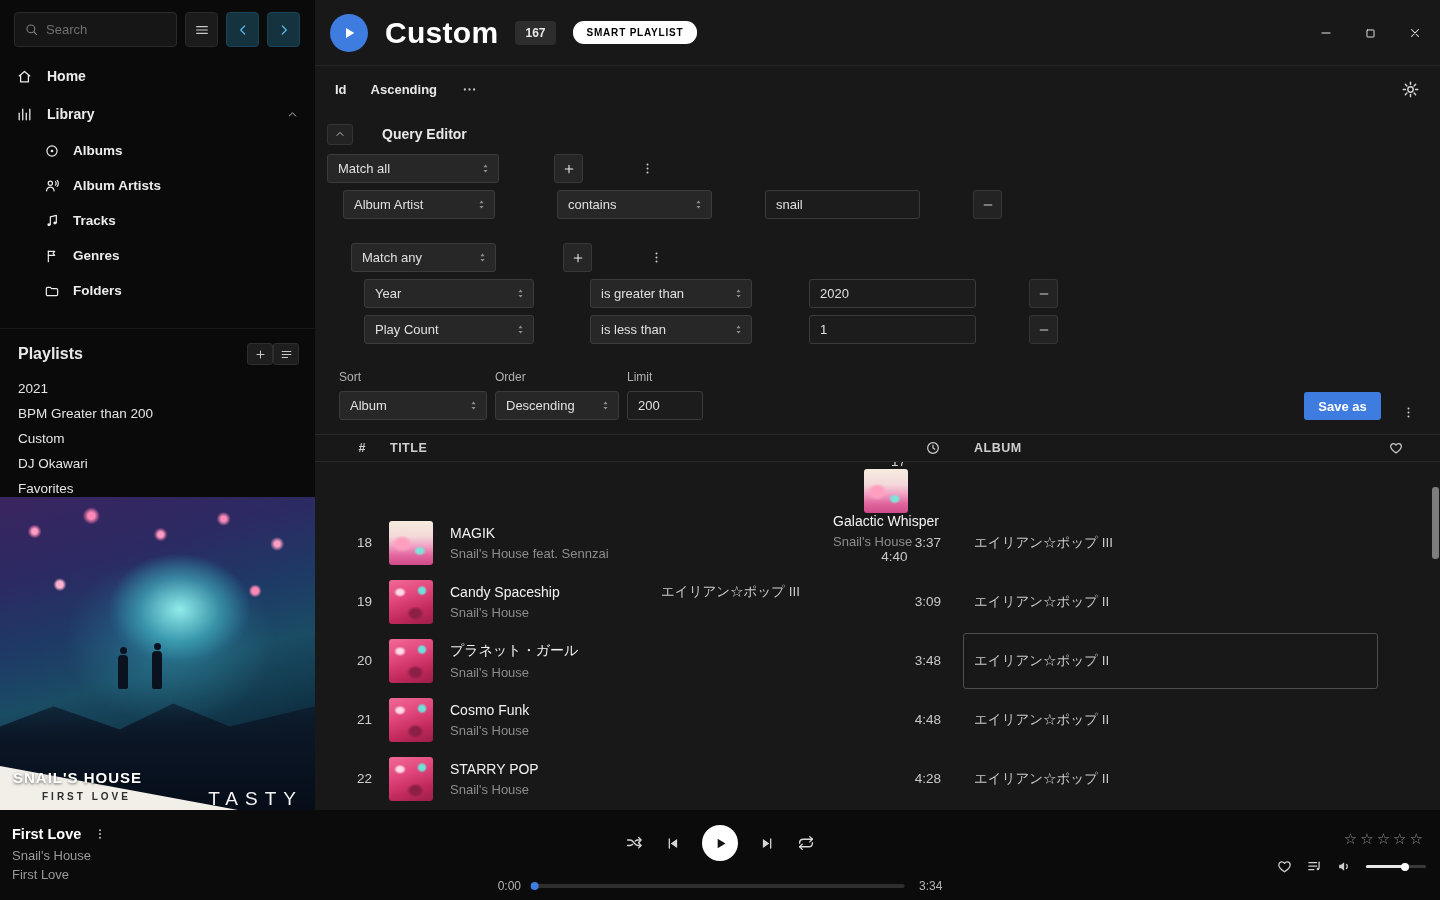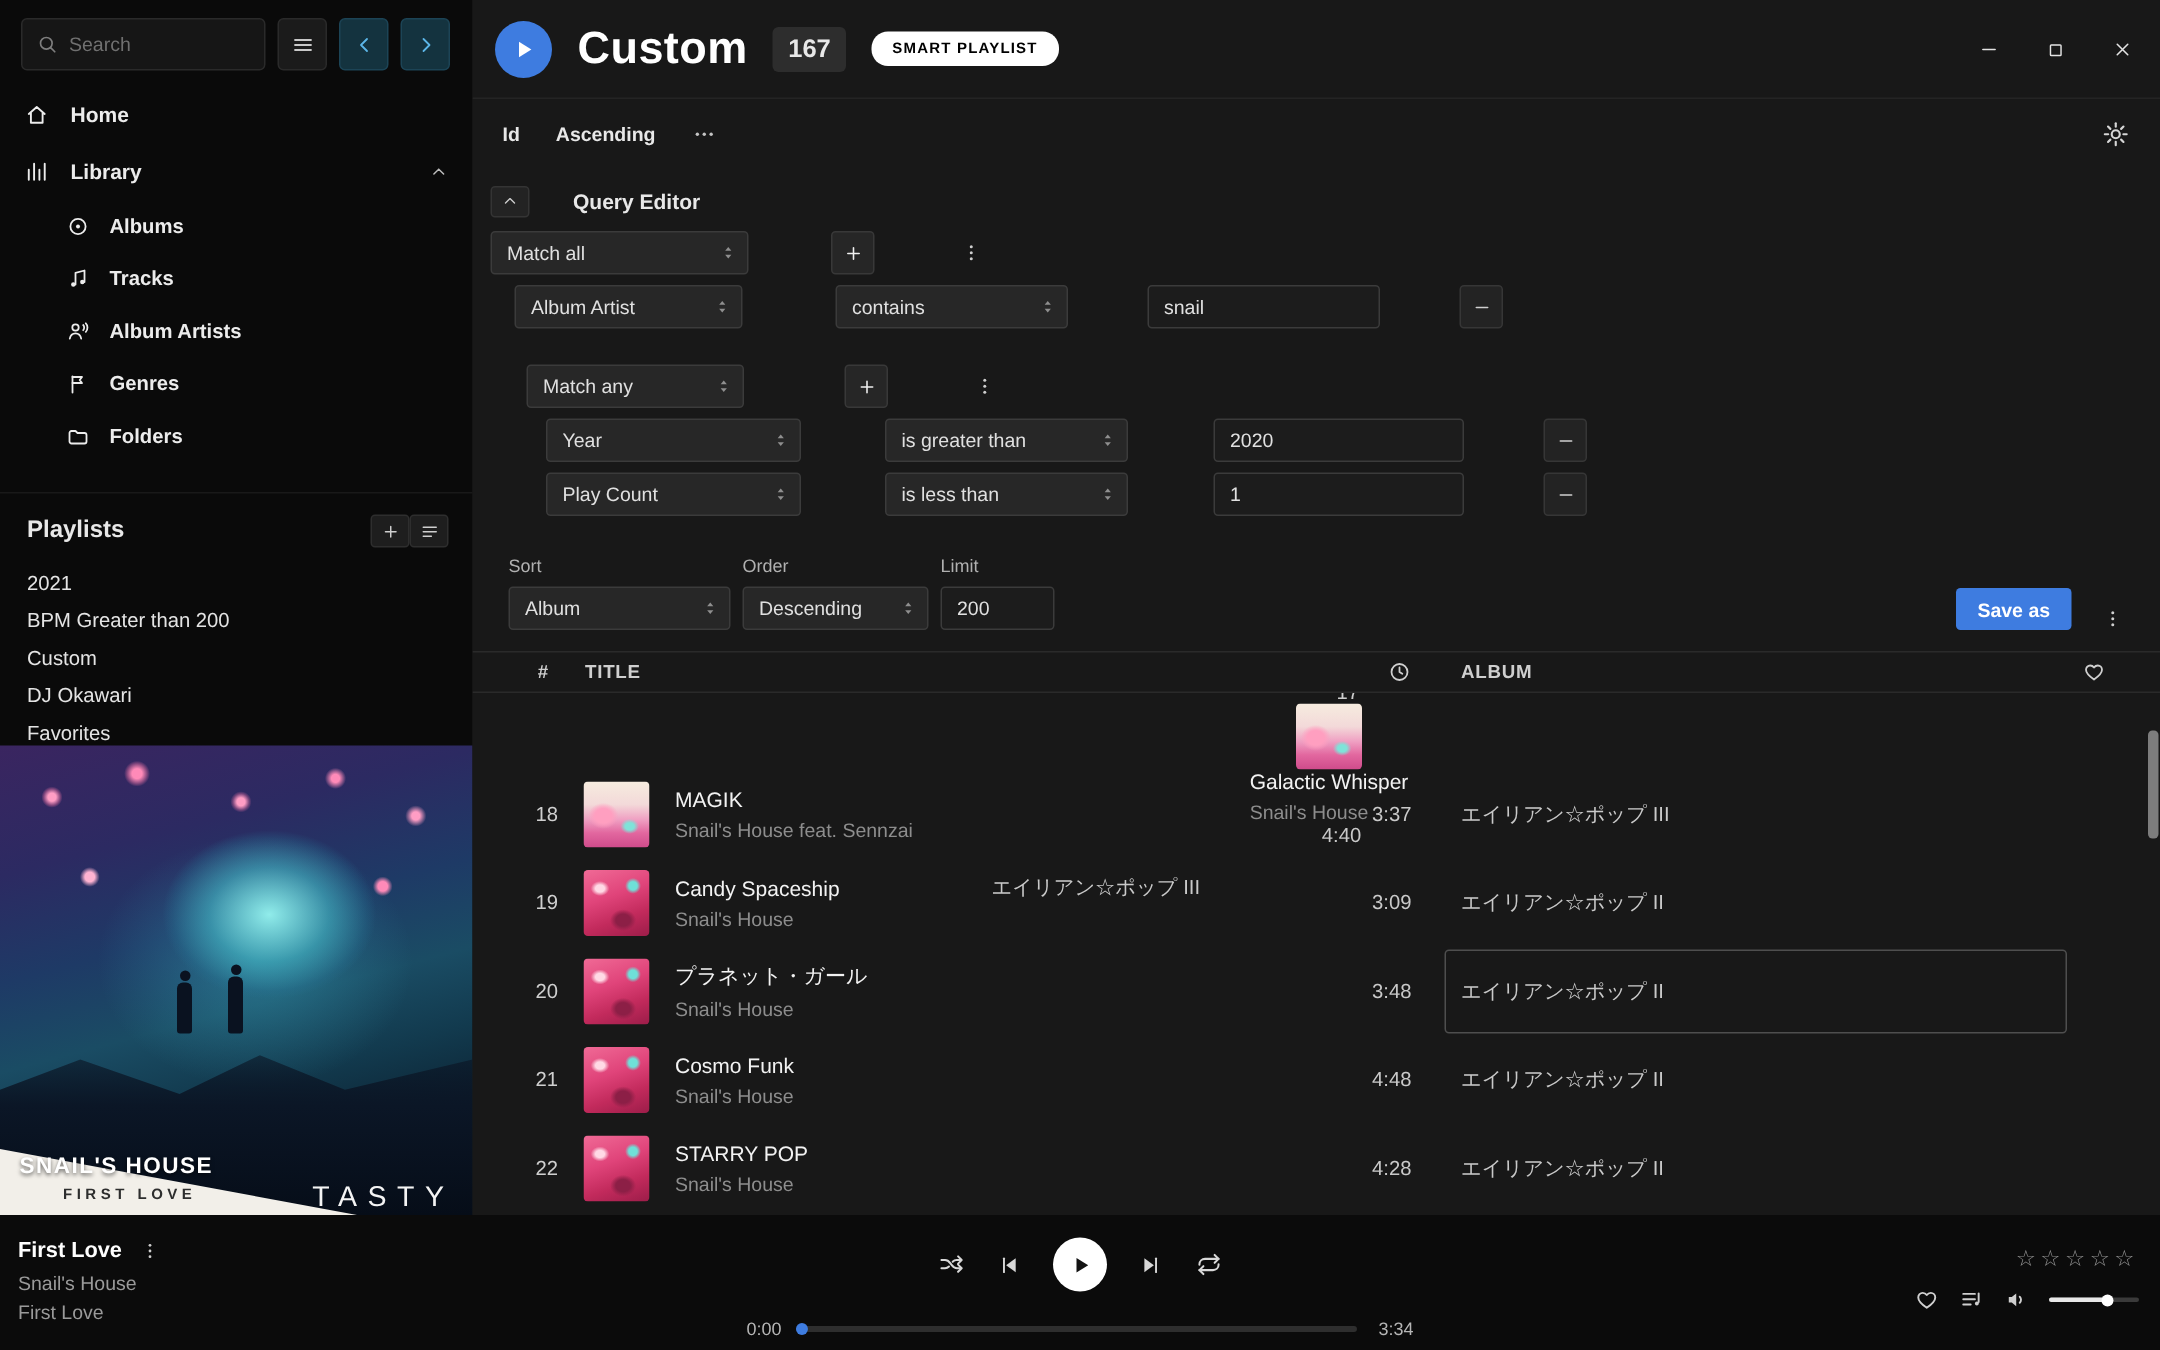--- a/index.html
+++ b/index.html
@@ -57,21 +57,21 @@
     clip-path:polygon(0 0,100% 100%,0 100%); }
   .art-artist { position:absolute; left:13px; bottom:24px; color:#fff; font-size:15px; font-weight:700; letter-spacing:1px; text-shadow:0 1px 3px rgba(0,0,0,.6); }
   .art-title  { position:absolute; left:42px; bottom:8px; color:#2e2e2e; font-size:10px; font-weight:700; letter-spacing:3px; }
   .art-label  { position:absolute; right:12px; bottom:0; color:#f4f4f4; font-size:19px; font-weight:400; letter-spacing:7px; }
 
   
   #main { position:absolute; left:315px; top:0; width:1125px; height:810px; background:#181818; overflow:hidden; }
   #main-header { position:relative; height:66px; border-bottom:1px solid #242424; display:flex; align-items:center; gap:17px; padding-left:15px; }
   .play-circle { width:38px; height:38px; border-radius:50%; background:#3e7ce0; color:#fff; display:flex; align-items:center; justify-content:center; flex:none; cursor:pointer; }
   .page-title { font-size:30px; font-weight:800; letter-spacing:.3px; color:#fff; }
-  .count-badge { background:#2d2d2d; border-radius:4px; padding:5px 10px; font-size:17px; font-weight:700;text-align:center; }
+  .count-badge { background:#2d2d2d; border-radius:4px; padding:5px 10px; font-size:12px; font-weight:700;text-align:center; }
   .smart-badge { background:#fff; color:#000; border-radius:11px; padding:6px 14px; font-size:10px; font-weight:800; letter-spacing:.8px; }
   .win-controls { position:absolute; right:18px; top:0; height:66px; display:flex; align-items:center; gap:31px; color:#e3e3e3; }
   .win-controls .wbtn { cursor:pointer; display:flex; }
 
   .toolbar { display:flex; align-items:center; height:46px; padding:0 20px; gap:24px; }
   .tb-text { font-size:13px; font-weight:700; cursor:pointer; }
   .tb-dots { color:#c4c4c4; cursor:pointer; }
   .tb-gear { margin-left:auto; color:#d6d6d6; cursor:pointer; }
 
   .qe { padding:0 12px; }
@@ -334,29 +334,29 @@
   </div>
   <div id="lib-items">
       <div class="lib-item">
         <svg class="i" width="16" height="16">
           <use href="#i-disc"></use>
         </svg>
         <span>Albums</span>
       </div>
       <div class="lib-item">
         <svg class="i" width="16" height="16">
+          <use href="#i-artist"></use>
+        </svg>
+        <span>Album Artists</span>
+      </div>
+      <div class="lib-item">
+        <svg class="i" width="16" height="16">
           <use href="#i-note"></use>
         </svg>
         <span>Tracks</span>
-      </div>
-      <div class="lib-item">
-        <svg class="i" width="16" height="16">
-          <use href="#i-artist"></use>
-        </svg>
-        <span>Album Artists</span>
       </div>
       <div class="lib-item">
         <svg class="i" width="16" height="16">
           <use href="#i-flag"></use>
         </svg>
         <span>Genres</span>
       </div>
       <div class="lib-item">
         <svg class="i" width="16" height="16">
           <use href="#i-folder"></use>

